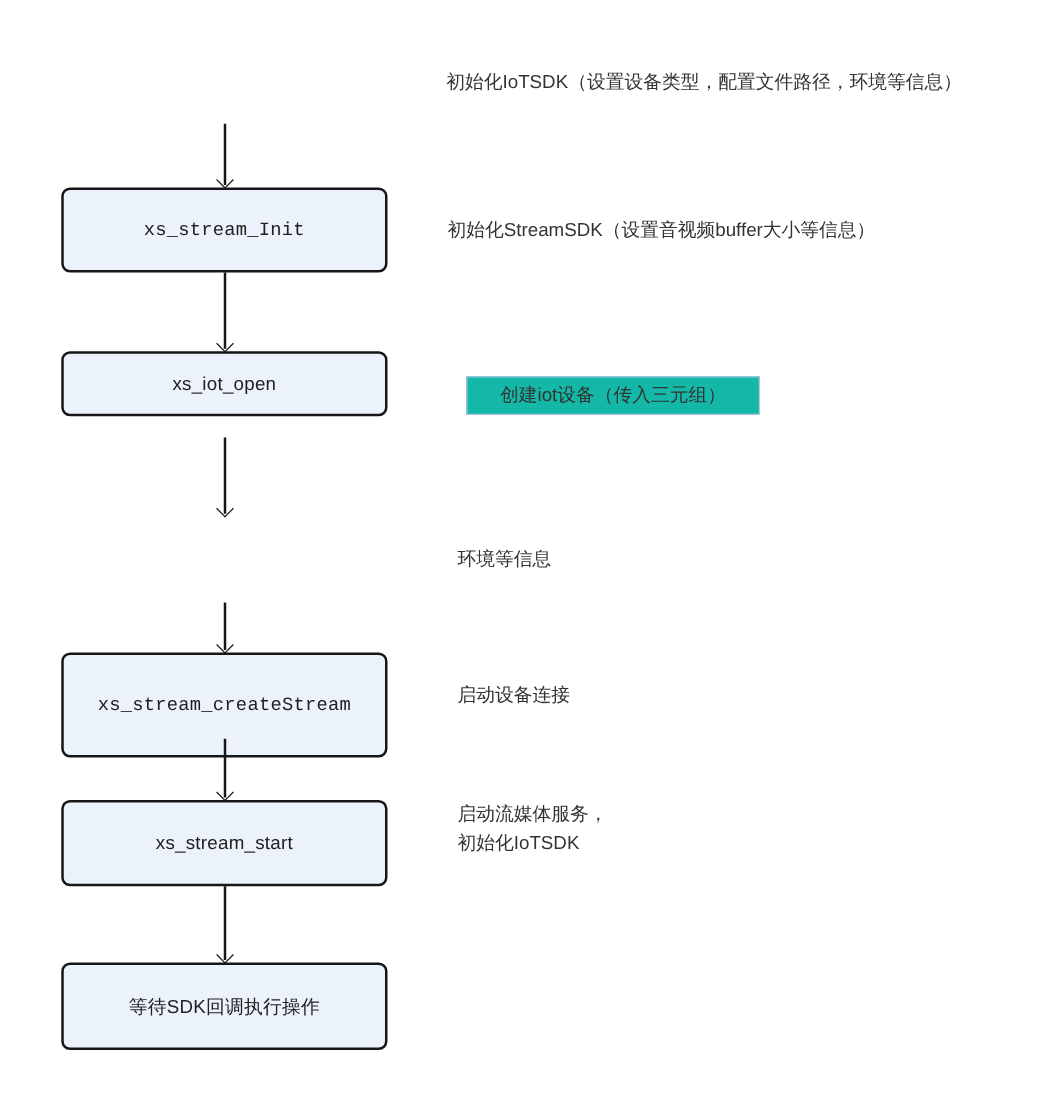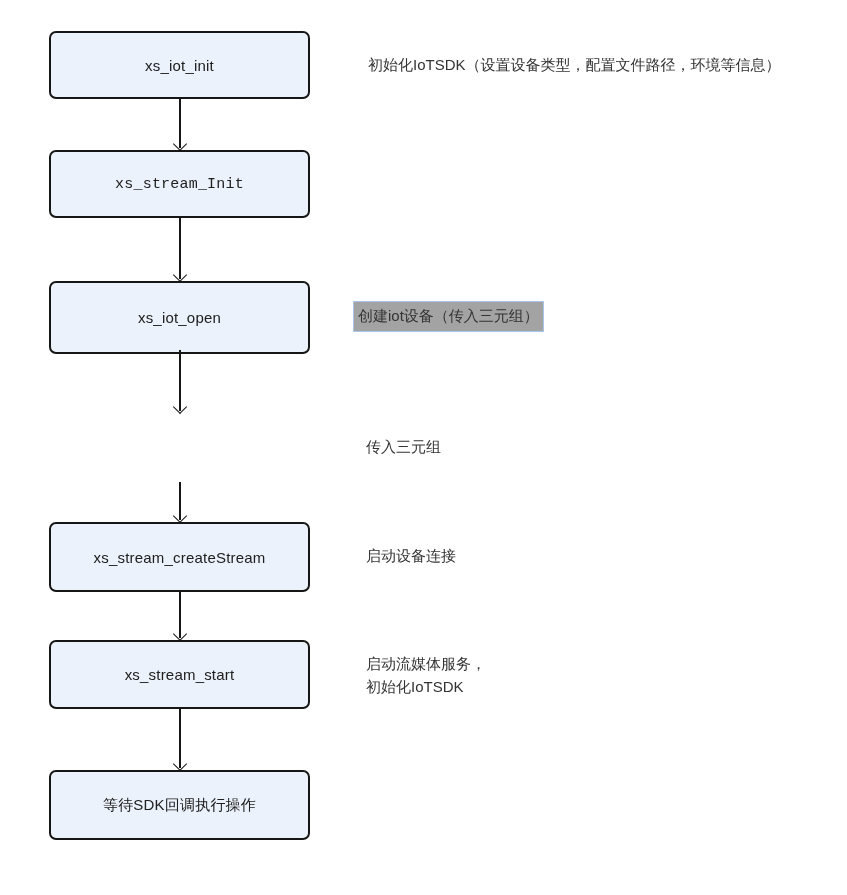--- a/index.html
+++ b/index.html
@@ -63,75 +63,74 @@
     position: absolute;
     display: flex;
     align-items: center;
     font-size: 15px;
     color: #333333;
     white-space: nowrap;
   }
   .annotation.multi {
     flex-direction: column;
     align-items: flex-start;
-    justify-content: center;
     line-height: 23px;
   }
   .annotation-boxed {
     position: absolute;
-    left: 353px;
+    left: 373px;
     top: 301px;
     box-sizing: border-box;
     border: 1px solid #a9c6e8;
-    background: #a3a3a3;
-    padding: 5px 4px;
+    background: #14b8a6;
+    padding: 5px 26px;
     font-size: 15px;
     color: #333333;
     white-space: nowrap;
   }
 </style>
 </head>
 <body>
 
 <div class="canvas">
 
-  <div class="node" style="top:31px;height:68px;">
-    <span>xs_iot_init</span>
-  </div>
   <div class="node" style="top:150px;height:68px;font-family:Liberation Mono, monospace;">
     <span>xs_stream_Init</span>
   </div>
-  <div class="node" style="top:281px;height:73px;">
+  <div class="node" style="top:281px;height:52px;">
     <span>xs_iot_open</span>
   </div>
-  <div class="node" style="top:522px;height:70px;">
+  <div class="node" style="top:522px;height:84px;font-family:Liberation Mono, monospace;">
     <span>xs_stream_createStream</span>
   </div>
   <div class="node" style="top:640px;height:69px;align-items:center;">
     <span>xs_stream_start</span>
   </div>
   <div class="node" style="top:770px;height:70px;align-items:center;">
     <span>等待SDK回调执行操作</span>
   </div>
 
   <div class="arrow" style="top:99px;height:51px;"></div>
   <div class="arrow" style="top:218px;height:63px;"></div>
   <div class="arrow" style="top:350px;height:63px;"></div>
   <div class="arrow" style="top:482px;height:40px;"></div>
   <div class="arrow" style="top:591px;height:49px;"></div>
   <div class="arrow" style="top:709px;height:61px;"></div>
 
-  <div class="annotation" style="left:368px;top:31px;height:68px;">
+  <div class="annotation" style="left:357px;top:31px;height:68px;">
     <span>初始化IoTSDK（设置设备类型，配置文件路径，环境等信息）</span>
+  </div>
+  <div class="annotation" style="left:358px;top:150px;height:68px;">
+    <span>初始化StreamSDK（设置音视频buffer大小等信息）</span>
   </div>
   <div class="annotation-boxed">
     <span>创建iot设备（传入三元组）</span>
   </div>
   <div class="annotation" style="left:366px;top:413px;height:69px;">
-    <span>传入三元组</span>
+    <span>环境等信息</span>
   </div>
   <div class="annotation" style="left:366px;top:522px;height:69px;">
     <span>启动设备连接</span>
   </div>
   <div class="annotation multi" style="left:366px;top:640px;height:69px;">
     <span>启动流媒体服务，</span>
     <span>初始化IoTSDK</span>
   </div>
 
 </div>

